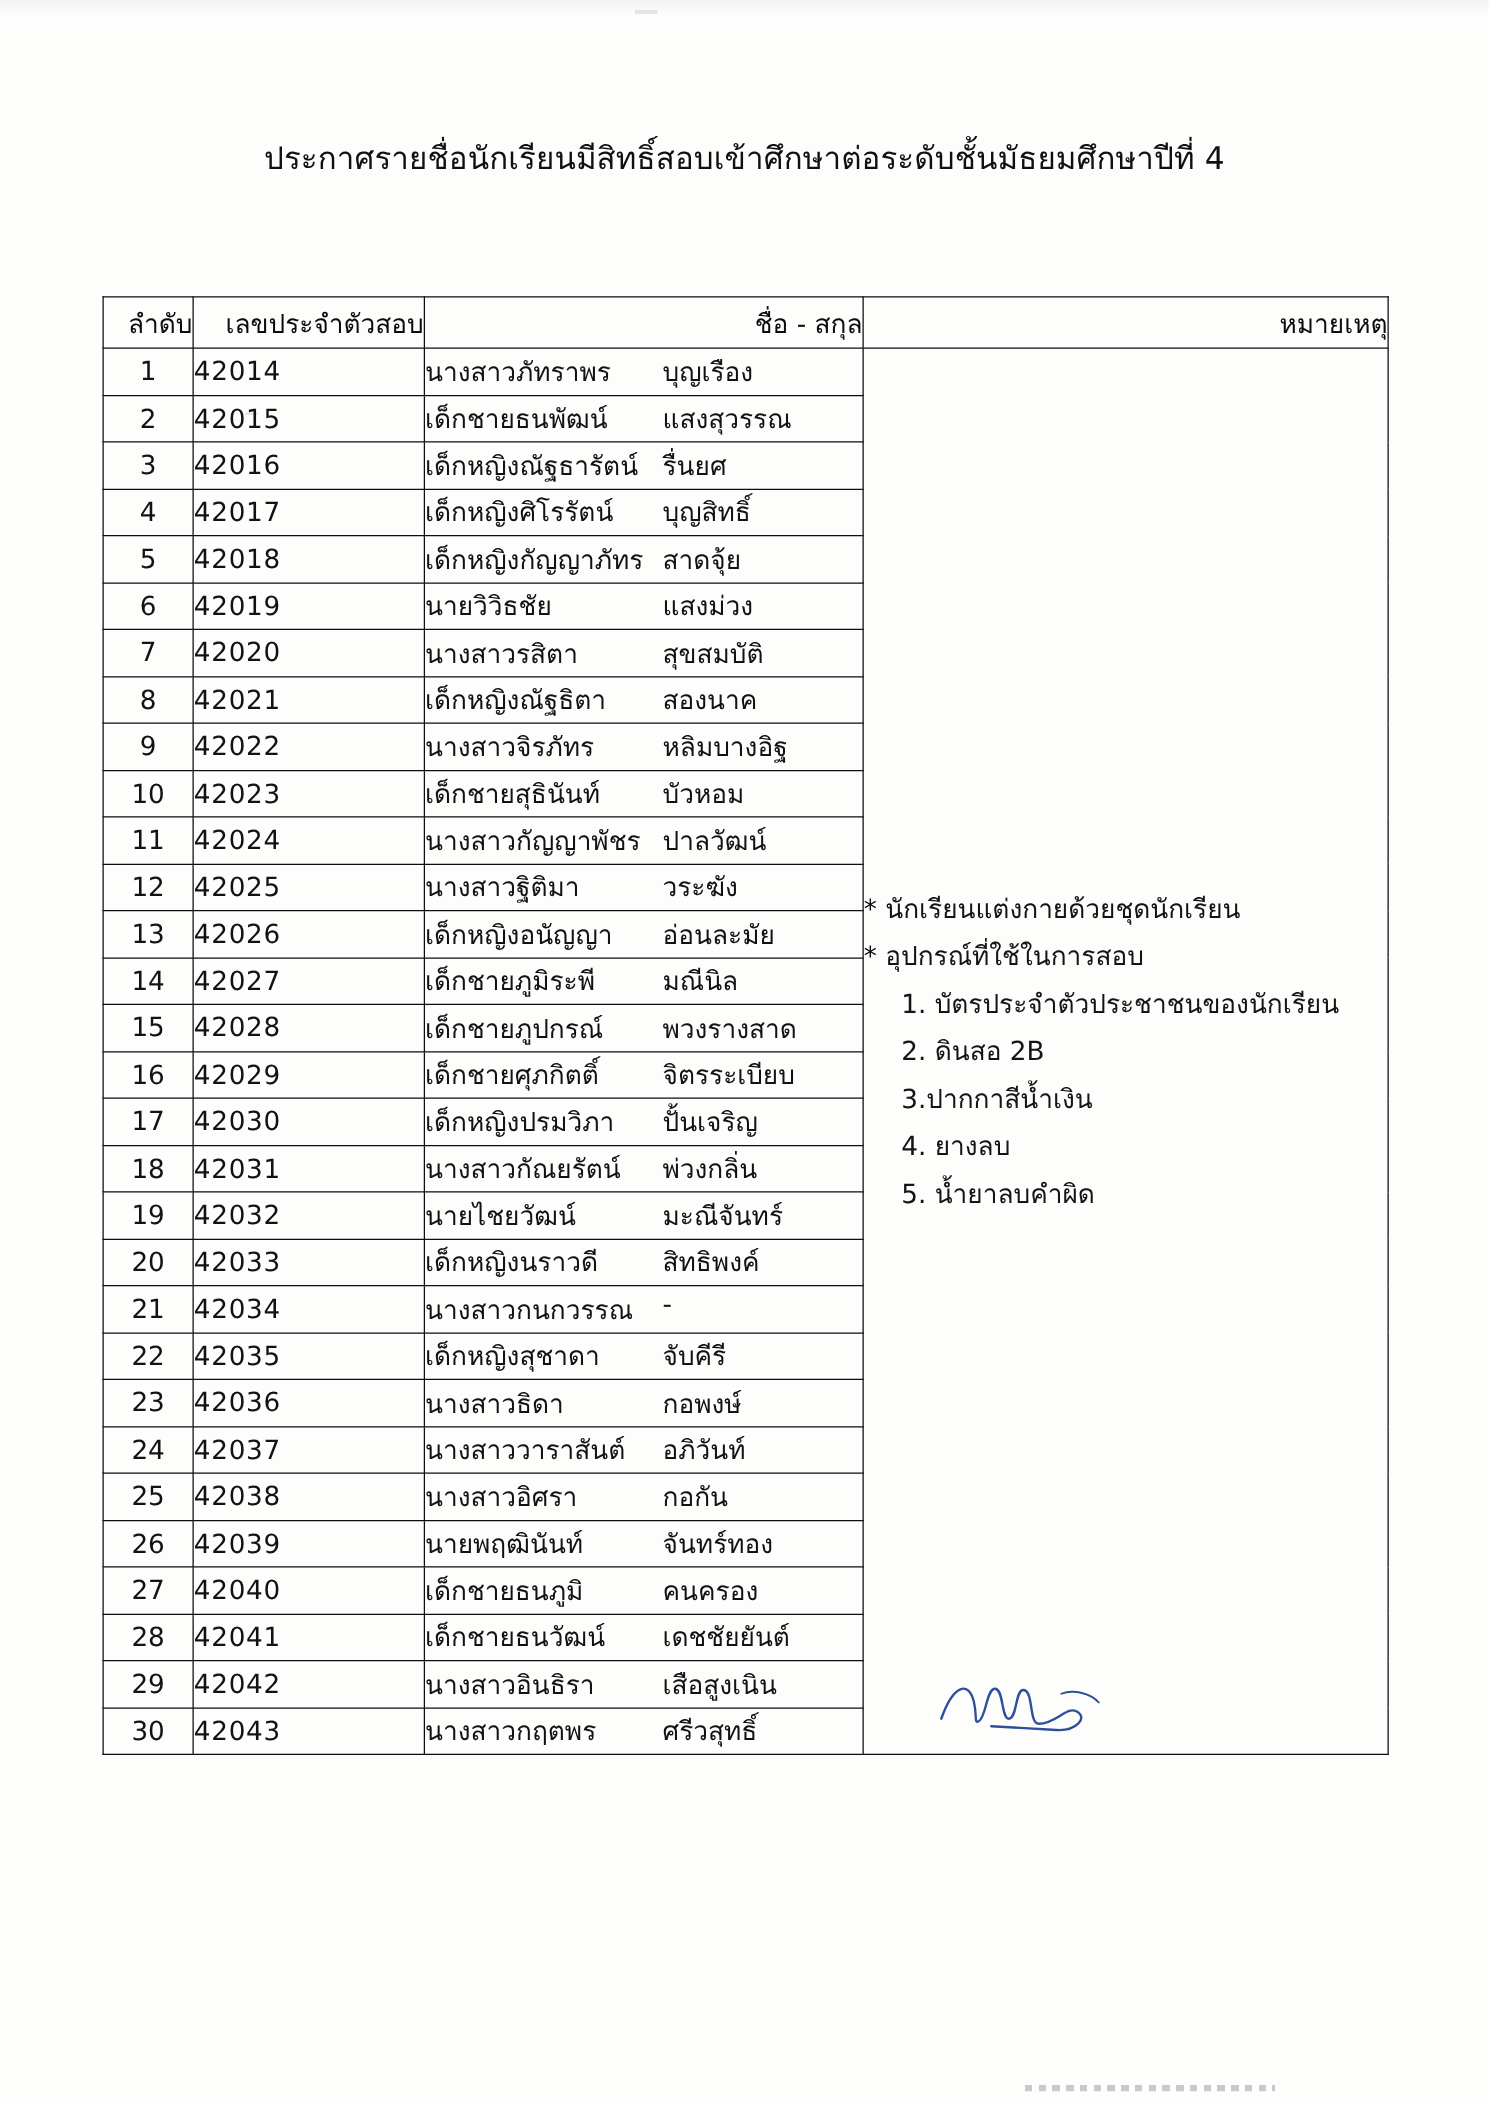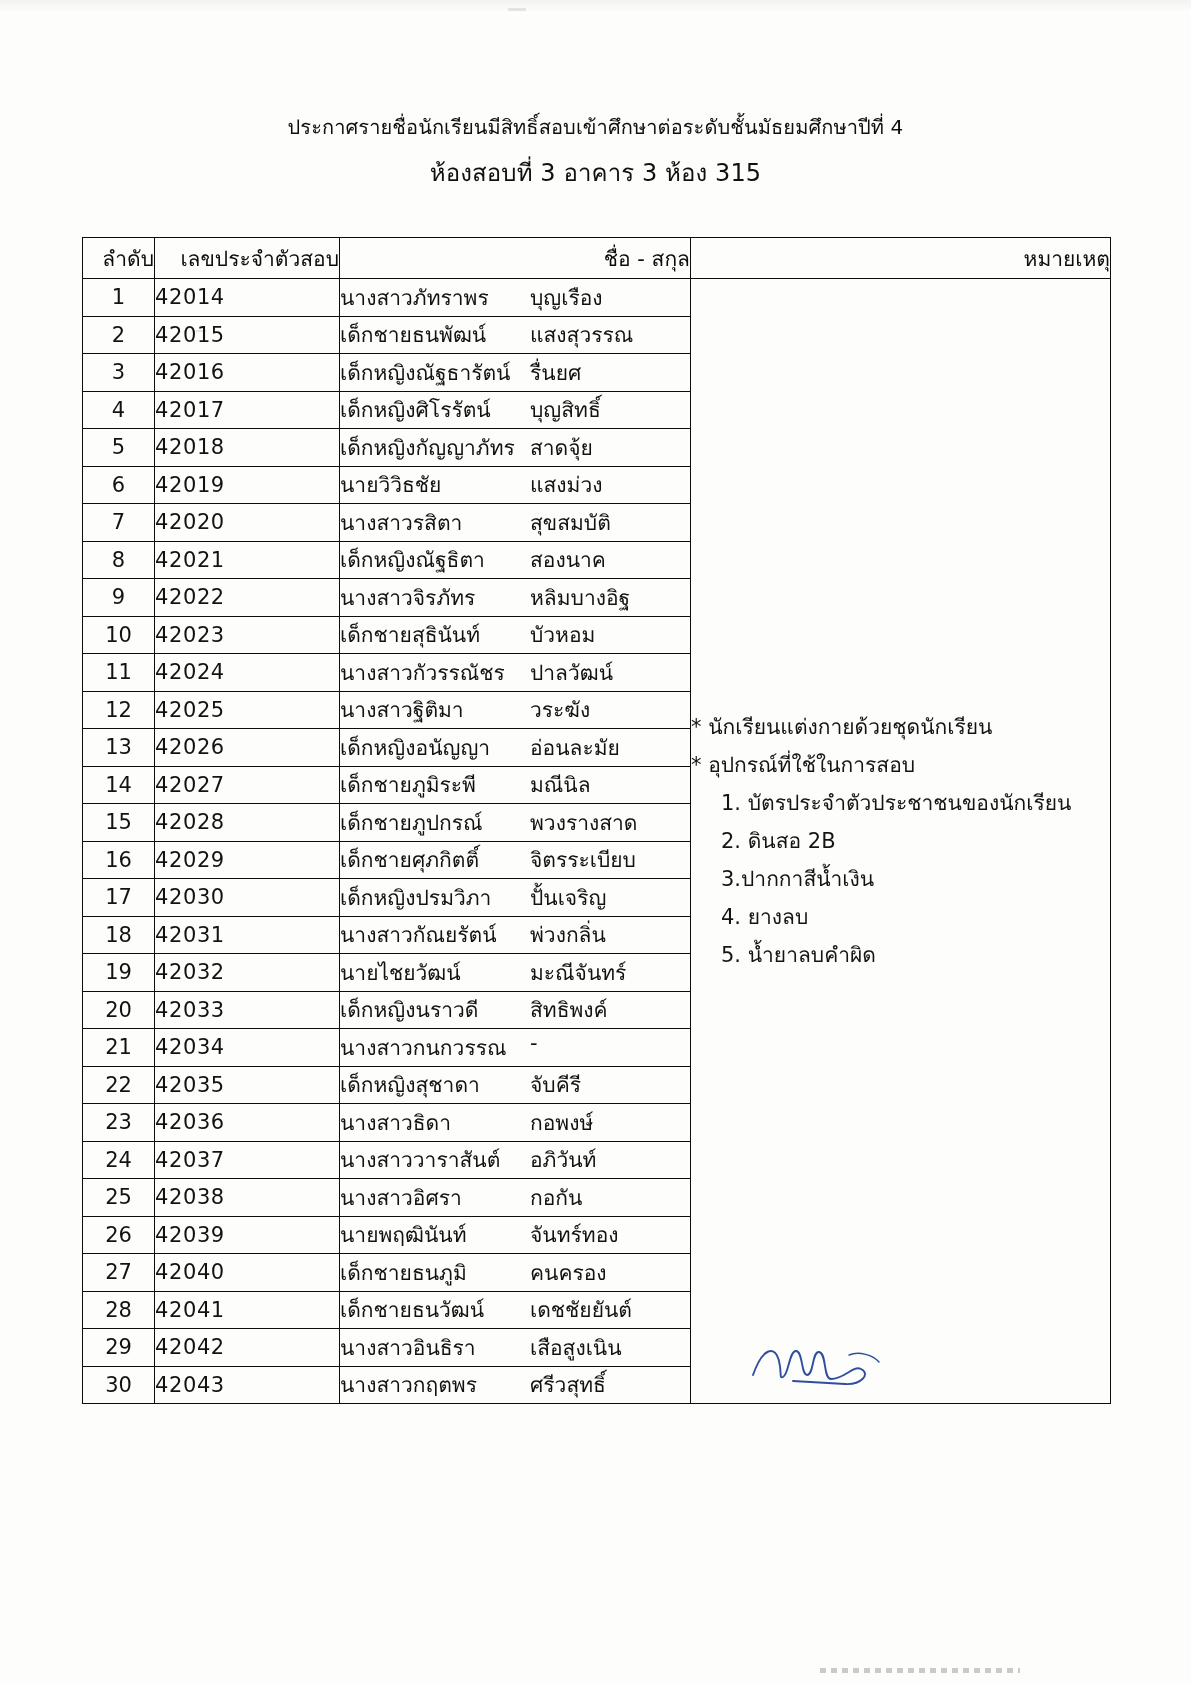--- a/index.html
+++ b/index.html
@@ -31,21 +31,21 @@
     opacity: .55;
   }
   .titles {
     position: absolute;
     top: 104px;
     left: 0;
     width: 1191px;
     text-align: center;
   }
   .title-line {
-    font-size: 20px;
+    font-size: 25px;
     line-height: 46px;
     letter-spacing: .1px;
     color: #101010;
     white-space: nowrap;
   }
   .title-line.sub2 { font-size: 24px; }
   .title-line.sub3 { font-size: 24px; }
 
   .table-wrap {
     position: absolute;
@@ -139,21 +139,20 @@
 <body>
 
 <div class="page">
 
   <div class="scan-edge-top"></div>
   <div class="scan-speck" style="left:508px; top:8px; width:18px; height:3px;"></div>
   <div class="scan-speck" style="left:196px; top:330px; width:10px; height:2px;"></div>
 
   <div class="titles">
     <div class="title-line main">ประกาศรายชื่อนักเรียนมีสิทธิ์สอบเข้าศึกษาต่อระดับชั้นมัธยมศึกษาปีที่ 4</div>
-    <div class="title-line sub3">ห้องสอบที่ 3 อาคาร 3 ห้อง 315</div>
   </div>
 
   <div class="table-wrap">
     <table class="roster">
       <colgroup>
         <col class="c-no">
           <col class="c-code">
           <col class="c-name">
           <col class="c-note">
       </colgroup>
@@ -279,21 +278,21 @@
                 <span class="given">เด็กชายสุธินันท์</span>
                 <span class="family">บัวหอม</span>
               </div>
             </td>
           </tr>
           <tr>
             <td class="no">11</td>
             <td class="code">42024</td>
             <td class="name">
               <div class="name-inner">
-                <span class="given">นางสาวกัวรรณัชร</span>
+                <span class="given">นางสาวกัญญาพัชร</span>
                 <span class="family">ปาลวัฒน์</span>
               </div>
             </td>
           </tr>
           <tr>
             <td class="no">12</td>
             <td class="code">42025</td>
             <td class="name">
               <div class="name-inner">
                 <span class="given">นางสาวฐิติมา</span>

